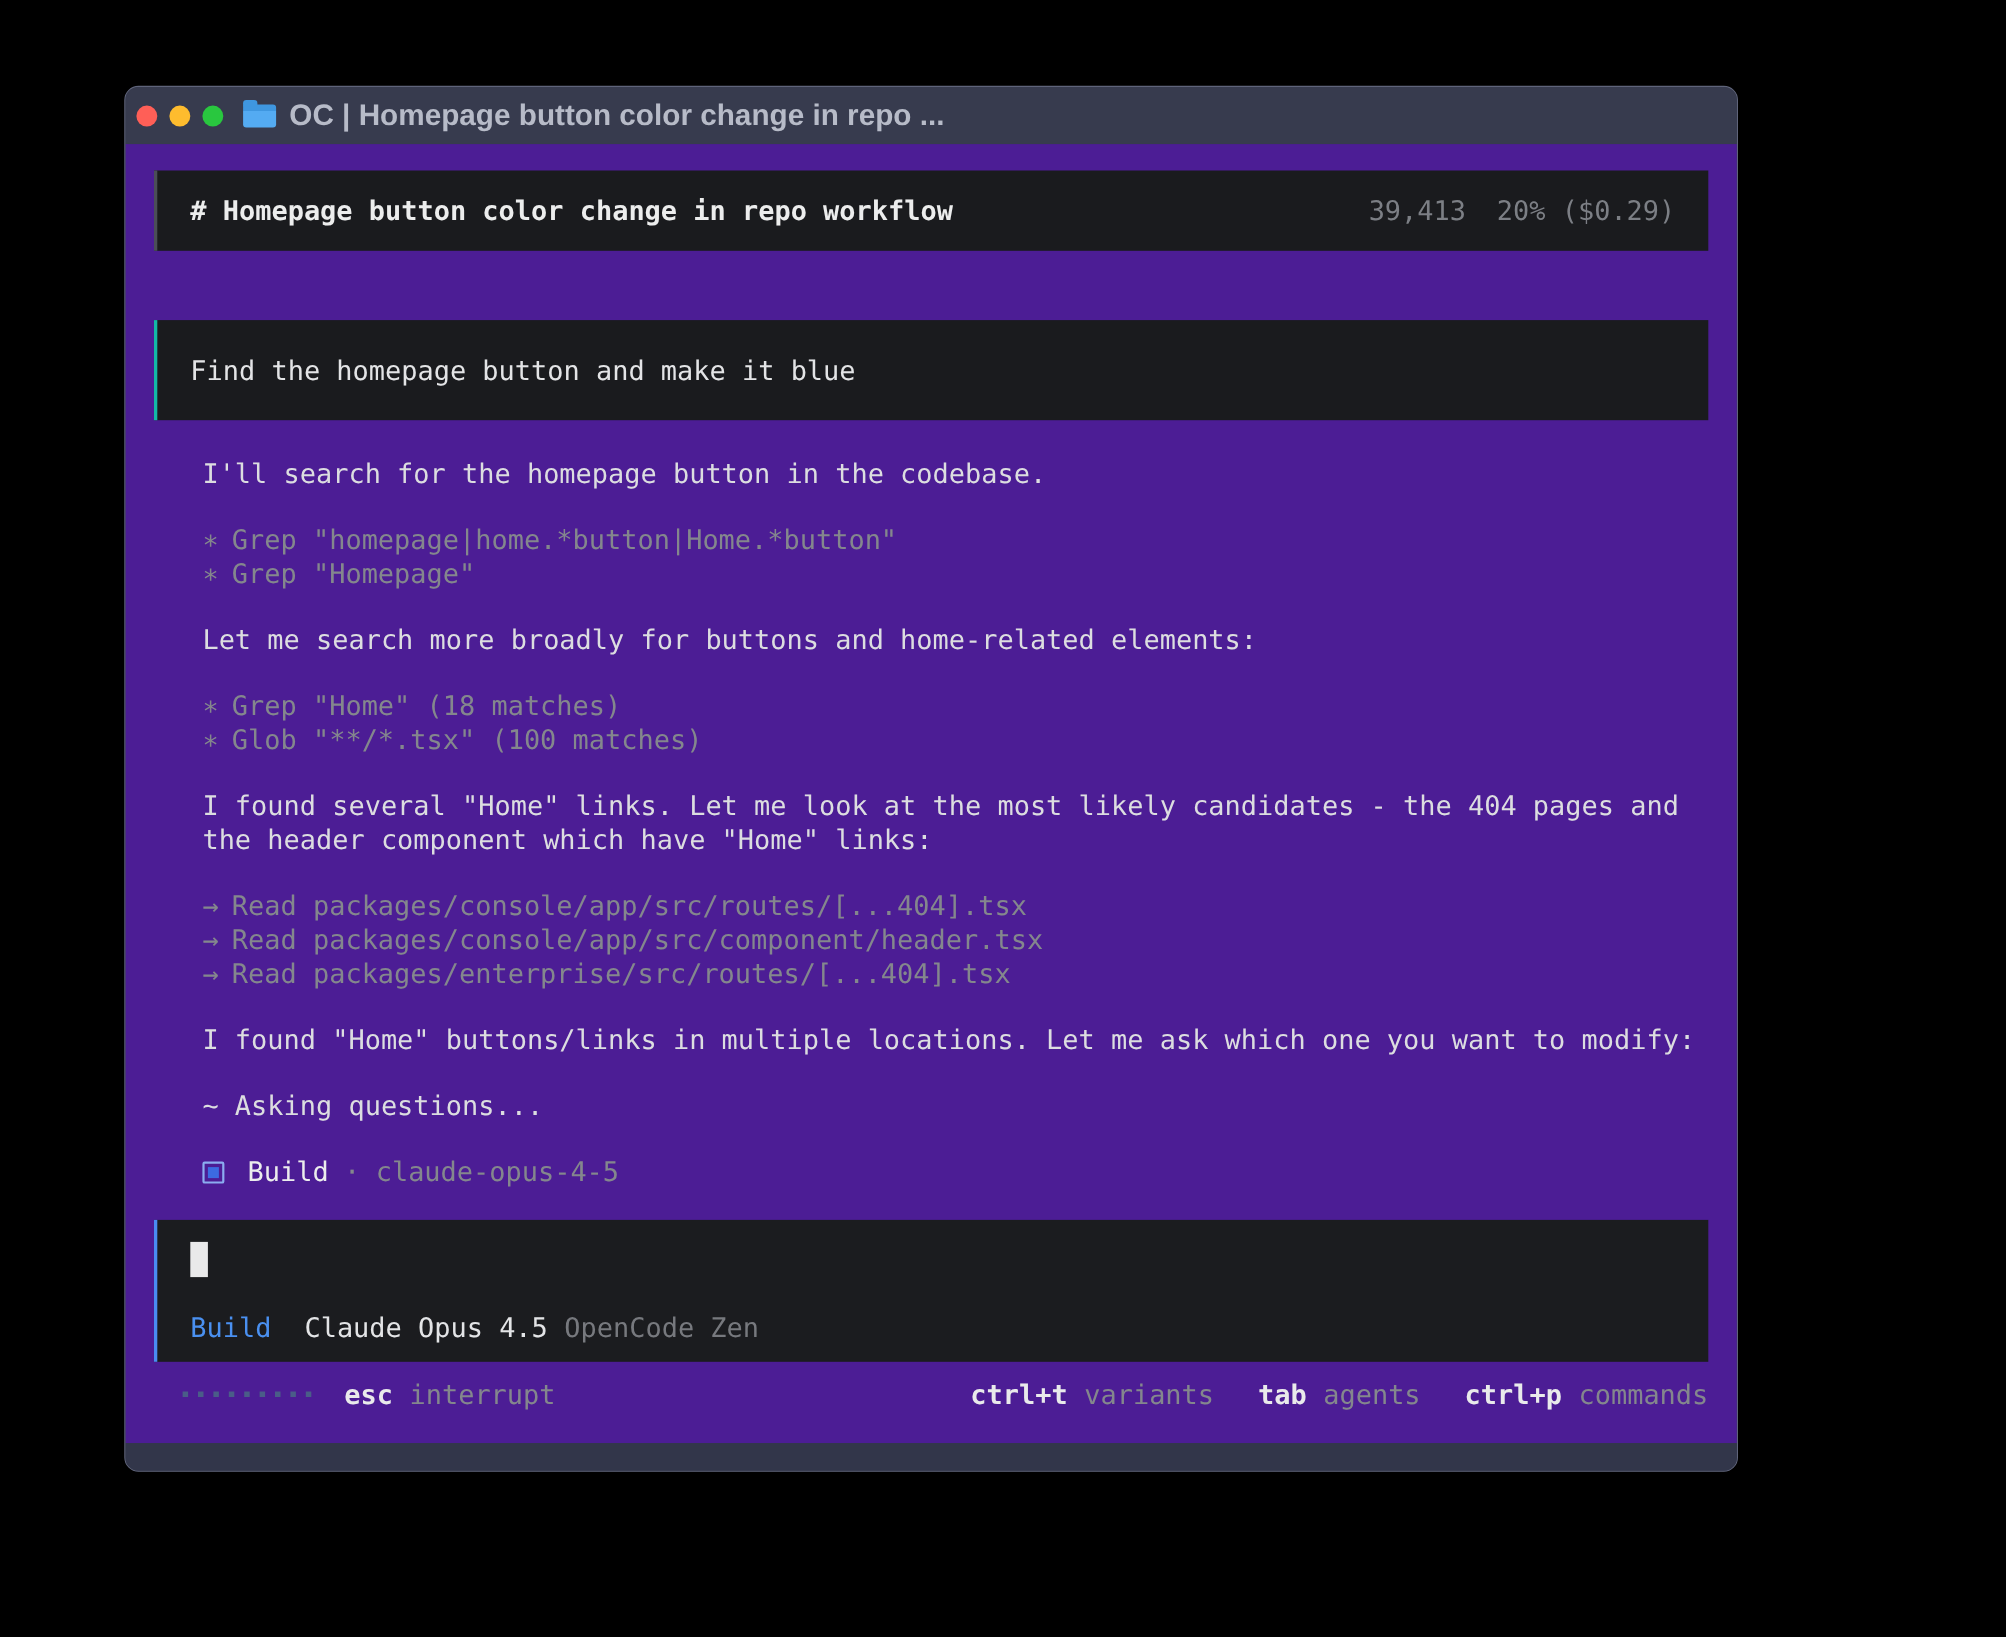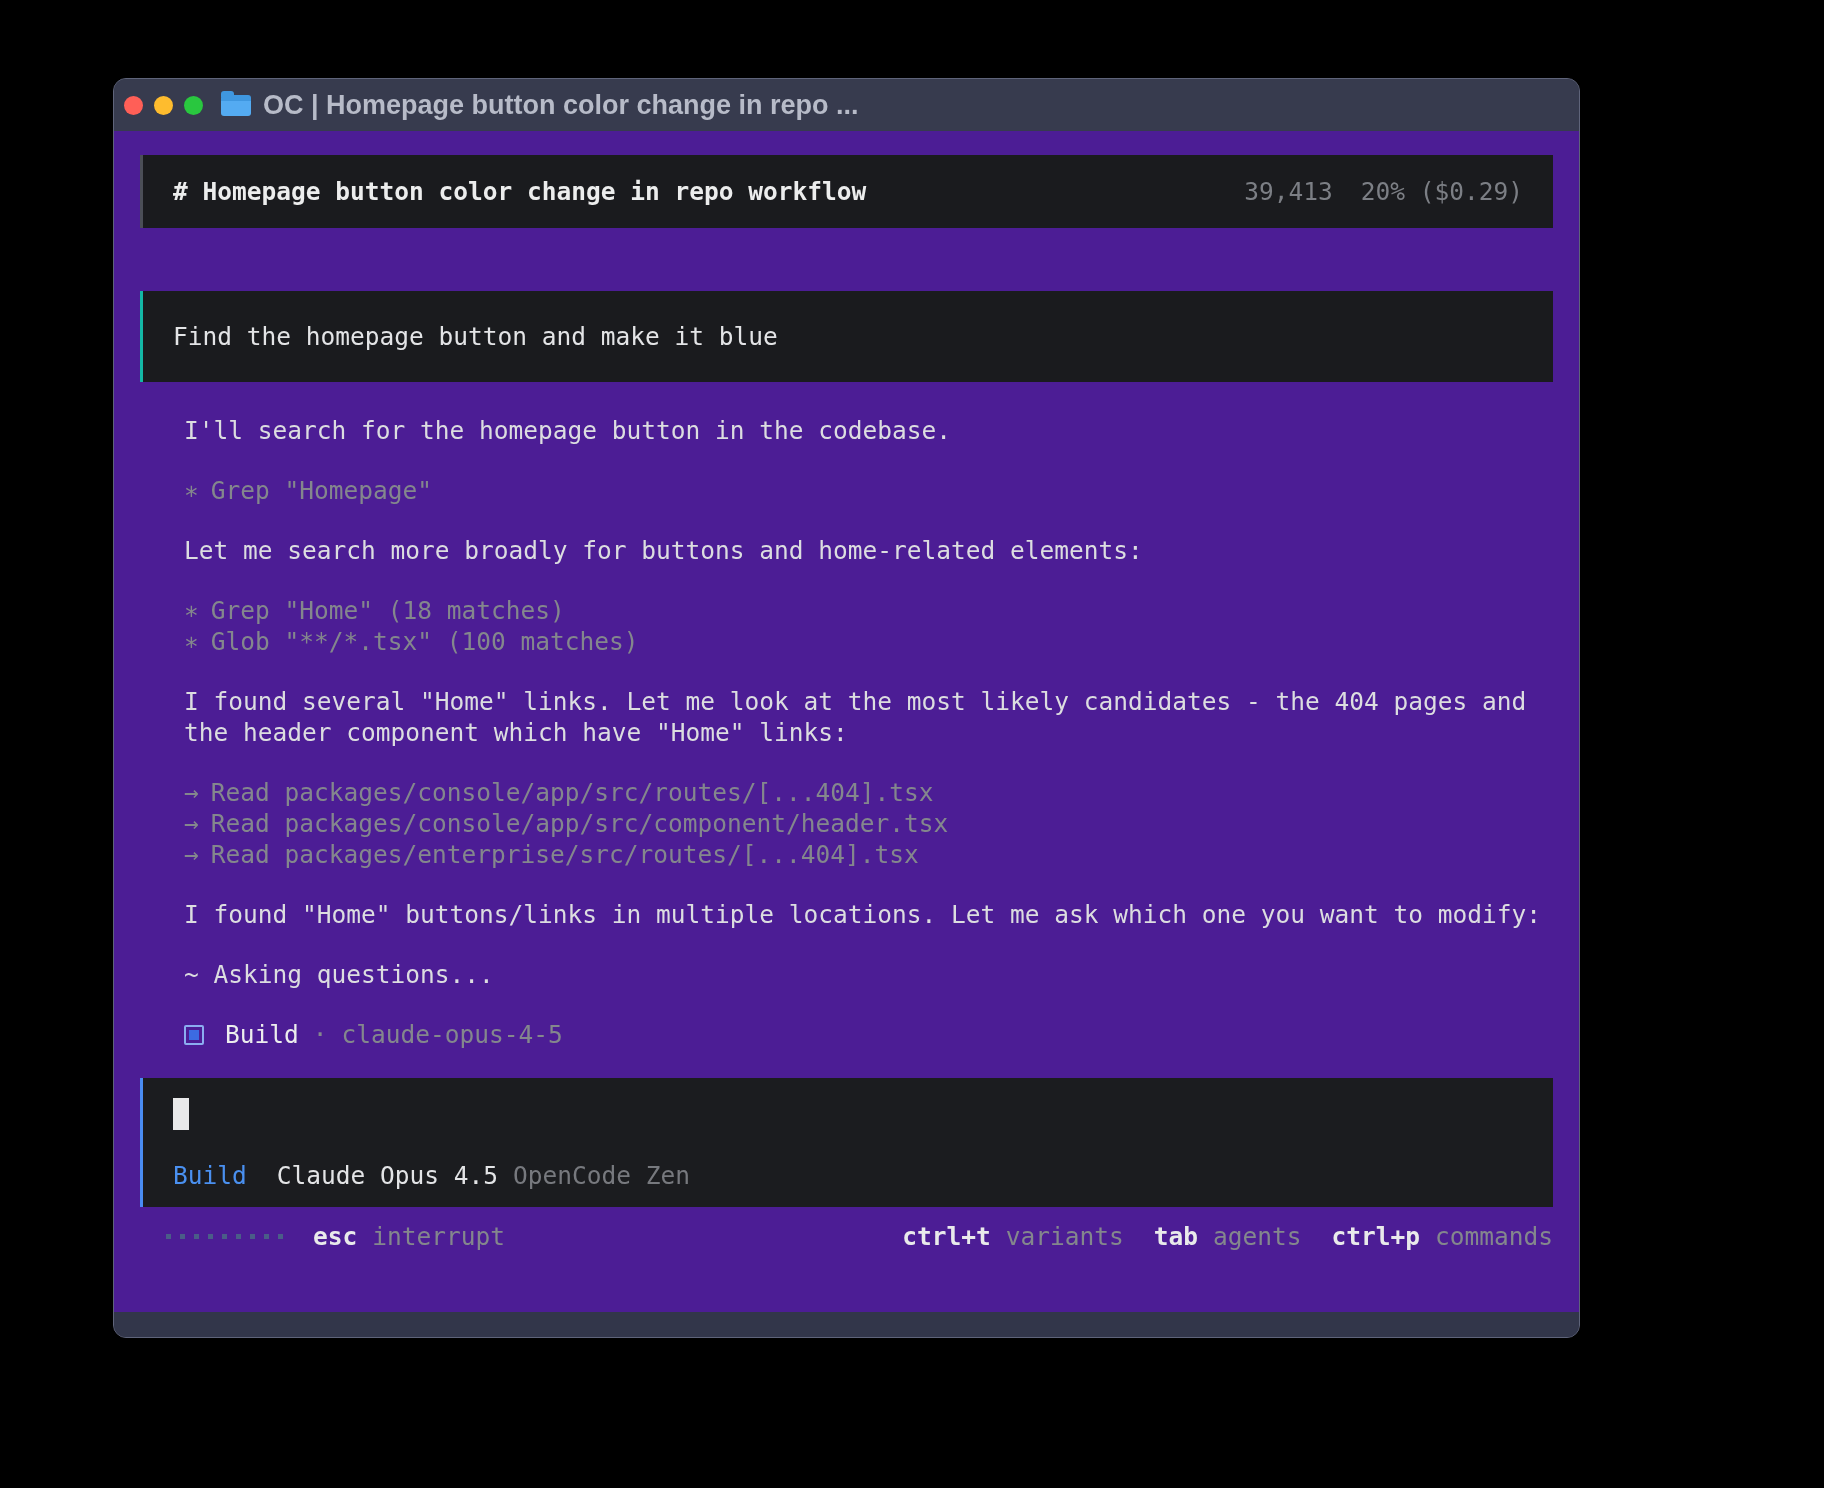--- a/index.html
+++ b/index.html
@@ -74,21 +74,21 @@
 
   .statusbar {
     margin-top:14px; display:flex; justify-content:space-between; align-items:center;
     white-space:pre;
   }
   .status-left { display:flex; align-items:center; margin-left:26px; }
   .dots { display:flex; gap:9px; margin-right:30px; }
   .dot { width:5px; height:5px; background:#4a5d88; display:inline-block; }
   .key { color:#e9eaeb; font-weight:bold; }
   .hint { color:#84878d; margin-left:15px; }
-  .status-right { display:flex; align-items:center; gap:30px; }
+  .status-right { display:flex; align-items:center; gap:40px; }
   .pair { display:flex; align-items:center; }
 
   .footer { flex:0 0 25px; background:#32364a; }
 </style>
 </head>
 <body>
 
 <div class="window">
 
   <div class="titlebar">
@@ -110,20 +110,21 @@
 
     <div class="user-block">
       <span>Find the homepage button and make it blue</span>
     </div>
 
     <div class="transcript">
 
       <div class="para">I'll search for the homepage button in the codebase.</div>
 
       <div class="tool-group">
+        <div class="tool-line"><span class="glyph">∗</span><span>Grep "homepage|home.*button|Home.*button"</span></div>
         <div class="tool-line"><span class="glyph">∗</span><span>Grep "Homepage"</span></div>
       </div>
 
       <div class="para">Let me search more broadly for buttons and home-related elements:</div>
 
       <div class="tool-group">
         <div class="tool-line"><span class="glyph">∗</span><span>Grep "Home" (18 matches)</span></div>
         <div class="tool-line"><span class="glyph">∗</span><span>Glob "**/*.tsx" (100 matches)</span></div>
       </div>
 

